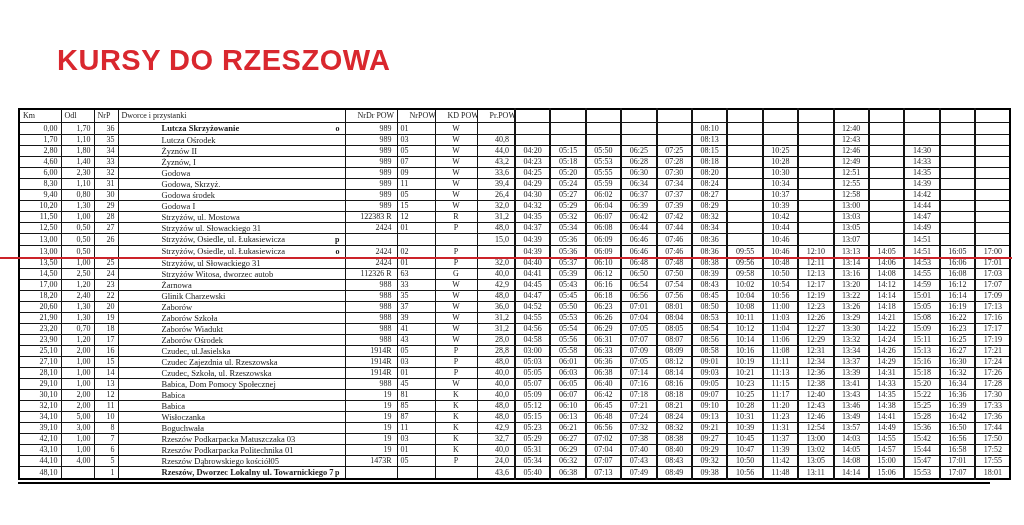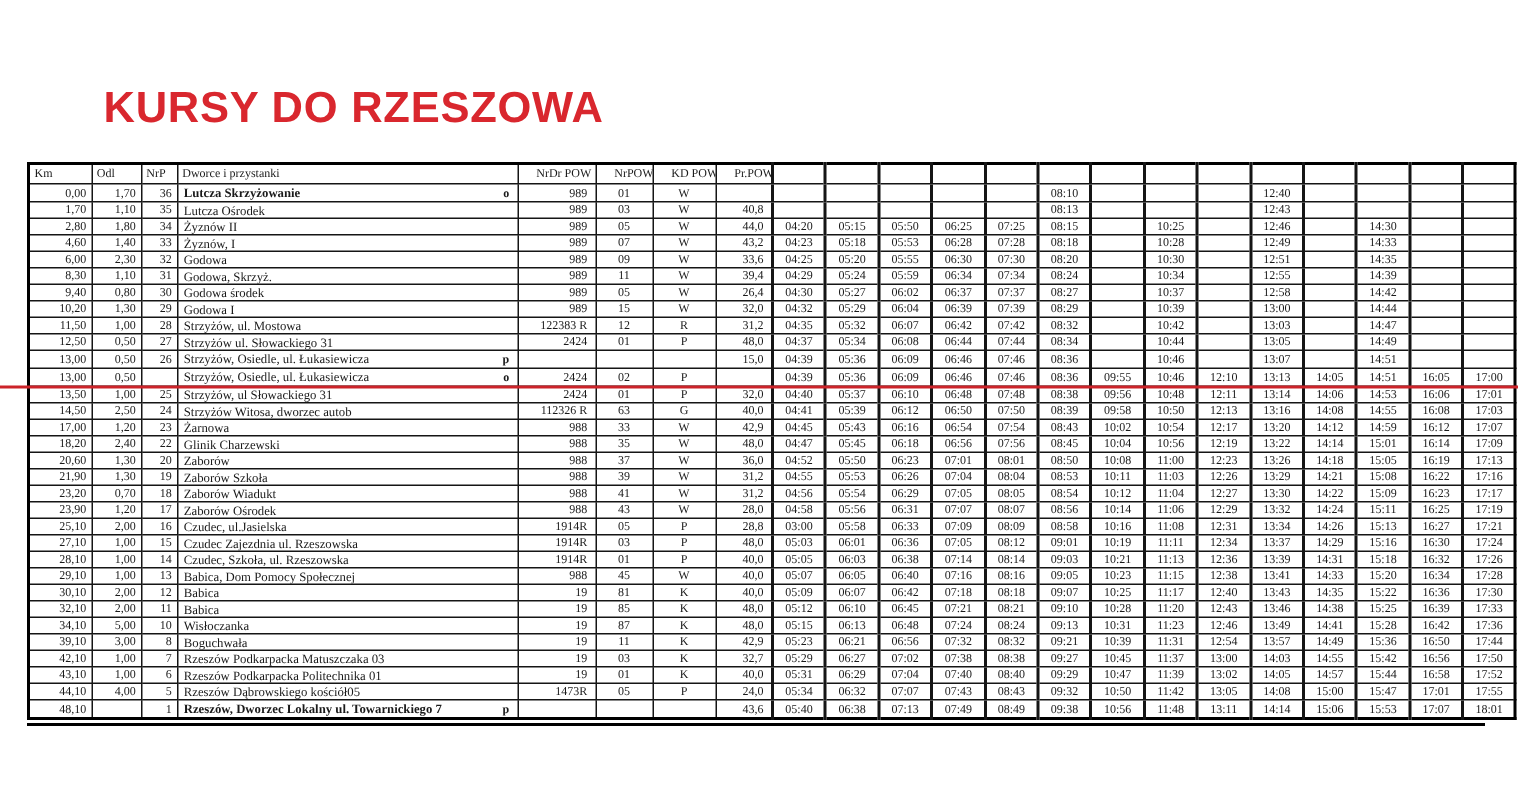--- a/index.html
+++ b/index.html
@@ -1,21 +1,21 @@
 <!DOCTYPE html>
 <html style="--accent: #d9272e; --sep: #cc2329;"><head>
 <meta charset="utf-8">
 <style>
   html,body{margin:0;padding:0;}
   body{
     width:1024px;height:525px;position:relative;background:#ffffff;overflow:hidden;
     font-family:"Liberation Serif", serif;color:#1a1a1a;
   }
   .title{
-    position:absolute;left:57px;top:44px;margin:12px;
+    position:absolute;left:57px;top:44px;margin:0;
     font-family:"Liberation Sans", sans-serif;font-weight:bold;
     font-size:29px;letter-spacing:0.5px;color:var(--accent,#d9272e);
     white-space:nowrap;
   }
   .table-wrap{
     position:absolute;left:18px;top:108px;width:972px;
     border-bottom:2px solid #000;padding-bottom:2px;
   }
   table.timetable{
     border-collapse:collapse;table-layout:fixed;width:992px;
@@ -32,28 +32,28 @@
   col.c-time{width:35.4px}
   th,td{
     border:1px solid #151515;
     font-size:8px;line-height:10px;height:10px;
     padding:0 3px;white-space:nowrap;overflow:hidden;
   }
   th{height:12px;font-weight:normal;text-align:left;vertical-align:middle;}
   th.pow-h{text-align:center;padding:0 12px;}
   td.c-km,td.c-odl,td.c-nrp{text-align:right;}
   td.c-nrdr{text-align:right;padding-right:5px;}
-  td.c-nrpow{text-align:center;}
+  td.c-nrpow{}
   td.c-kd{text-align:center;}
   td.c-pr{text-align:right;padding-right:5px;font-family:Liberation Serif, serif;}
   td.c-time{text-align:center;border-left:2px solid #151515;padding:0 1px;}
   th.time-h{border-left:2px solid #151515;}
   td.c-station{padding-left:4px;}
   .st-wrap{display:flex;justify-content:space-between;align-items:baseline;}
-  .st-name{font-size:8.5px;}
+  .st-name{font-size:8.5px;margin-left:39px;}
   .st-mark{font-weight:bold;padding-right:2px;}
   tr.bold-row .st-name{font-weight:bold;}
   #red-line{
     position:absolute;left:0;width:1012px;height:2px;
     background:var(--sep,#cc2329);z-index:5;
   }
 </style>
 </head>
 <body>
 

